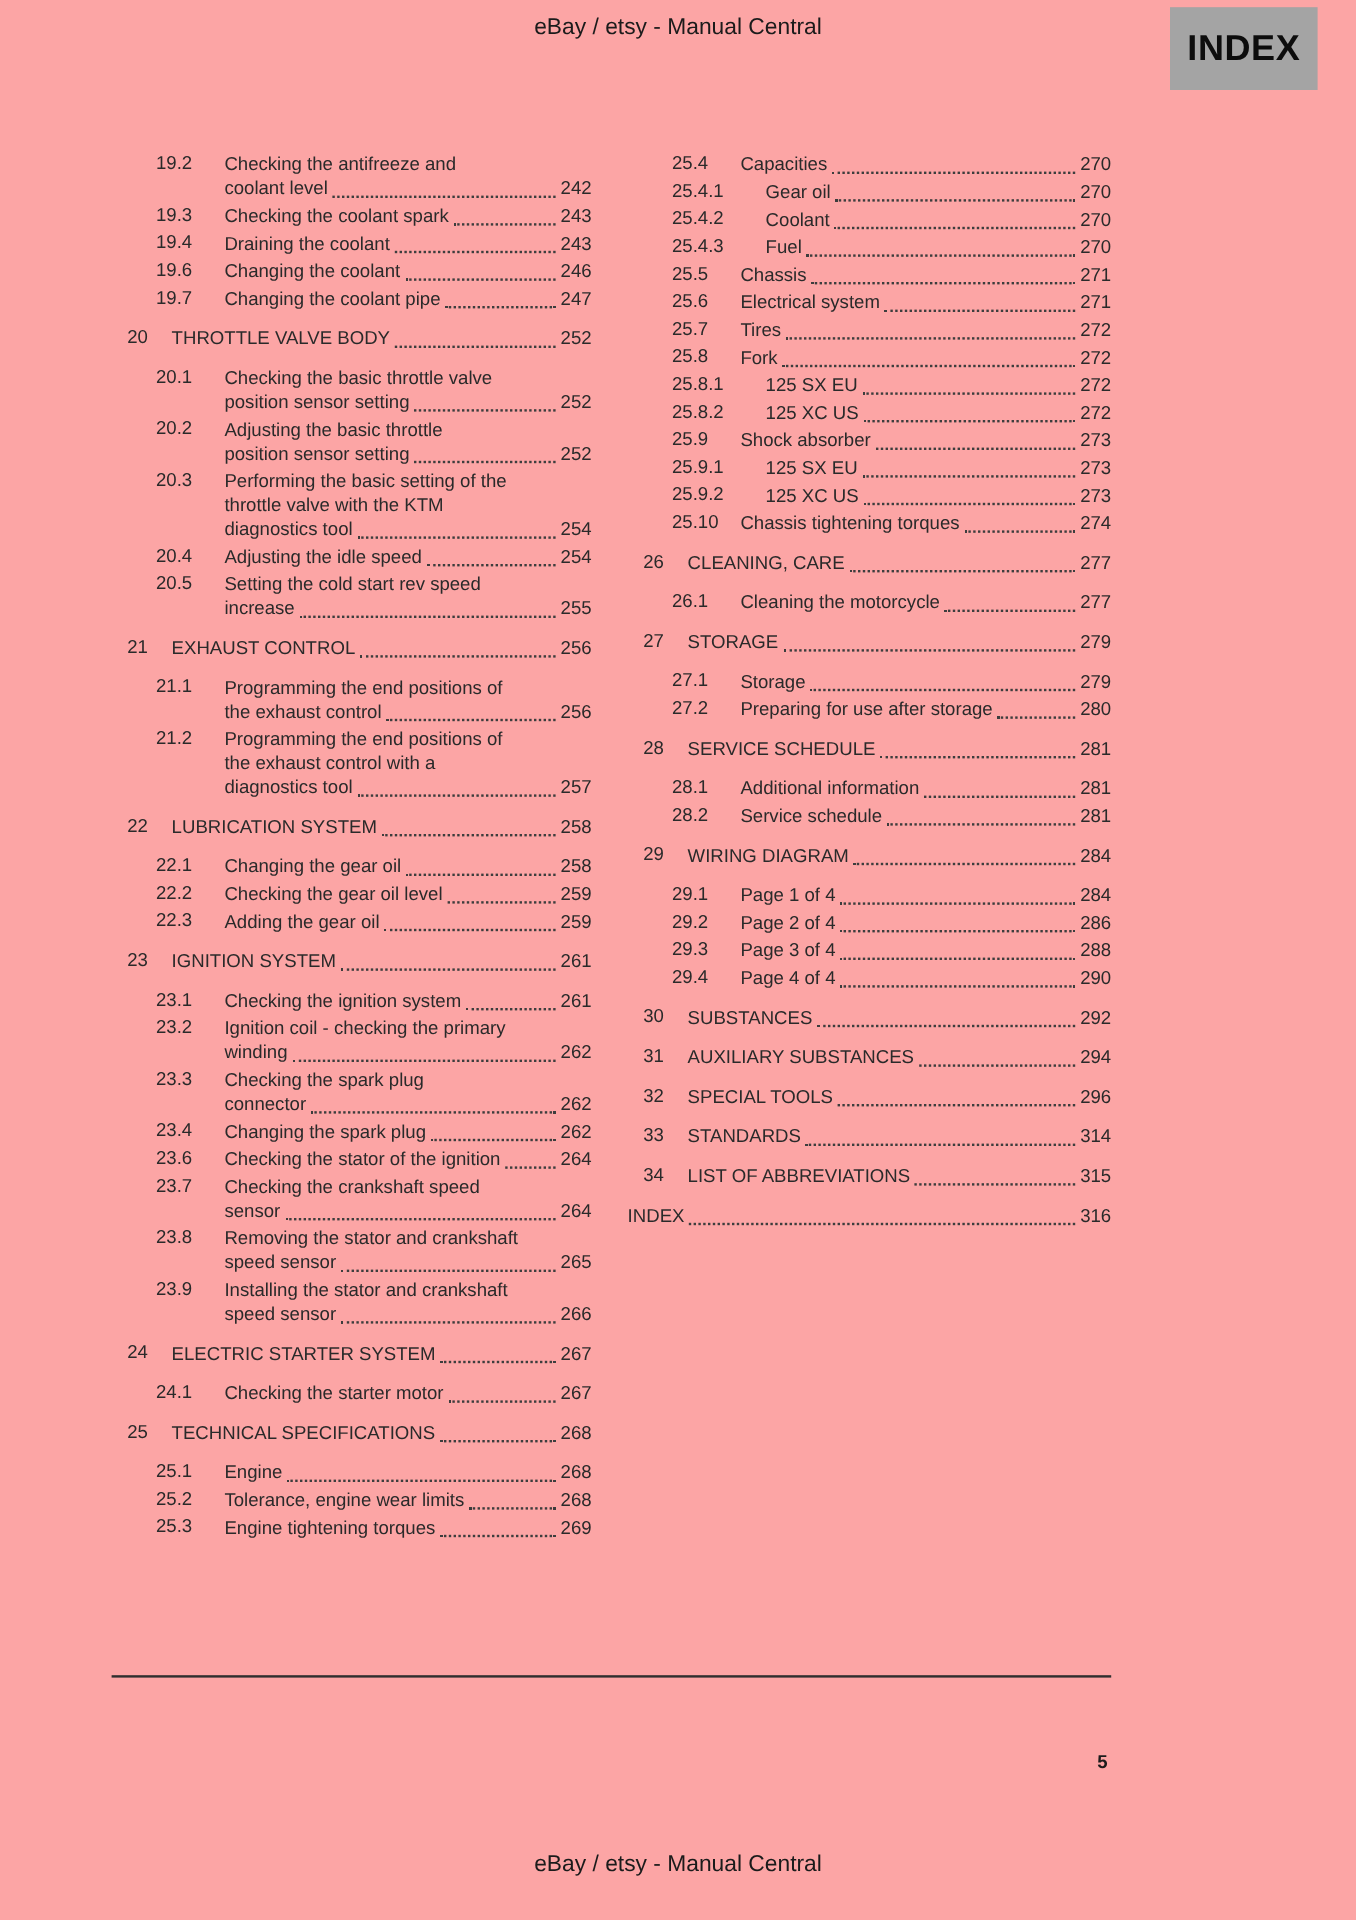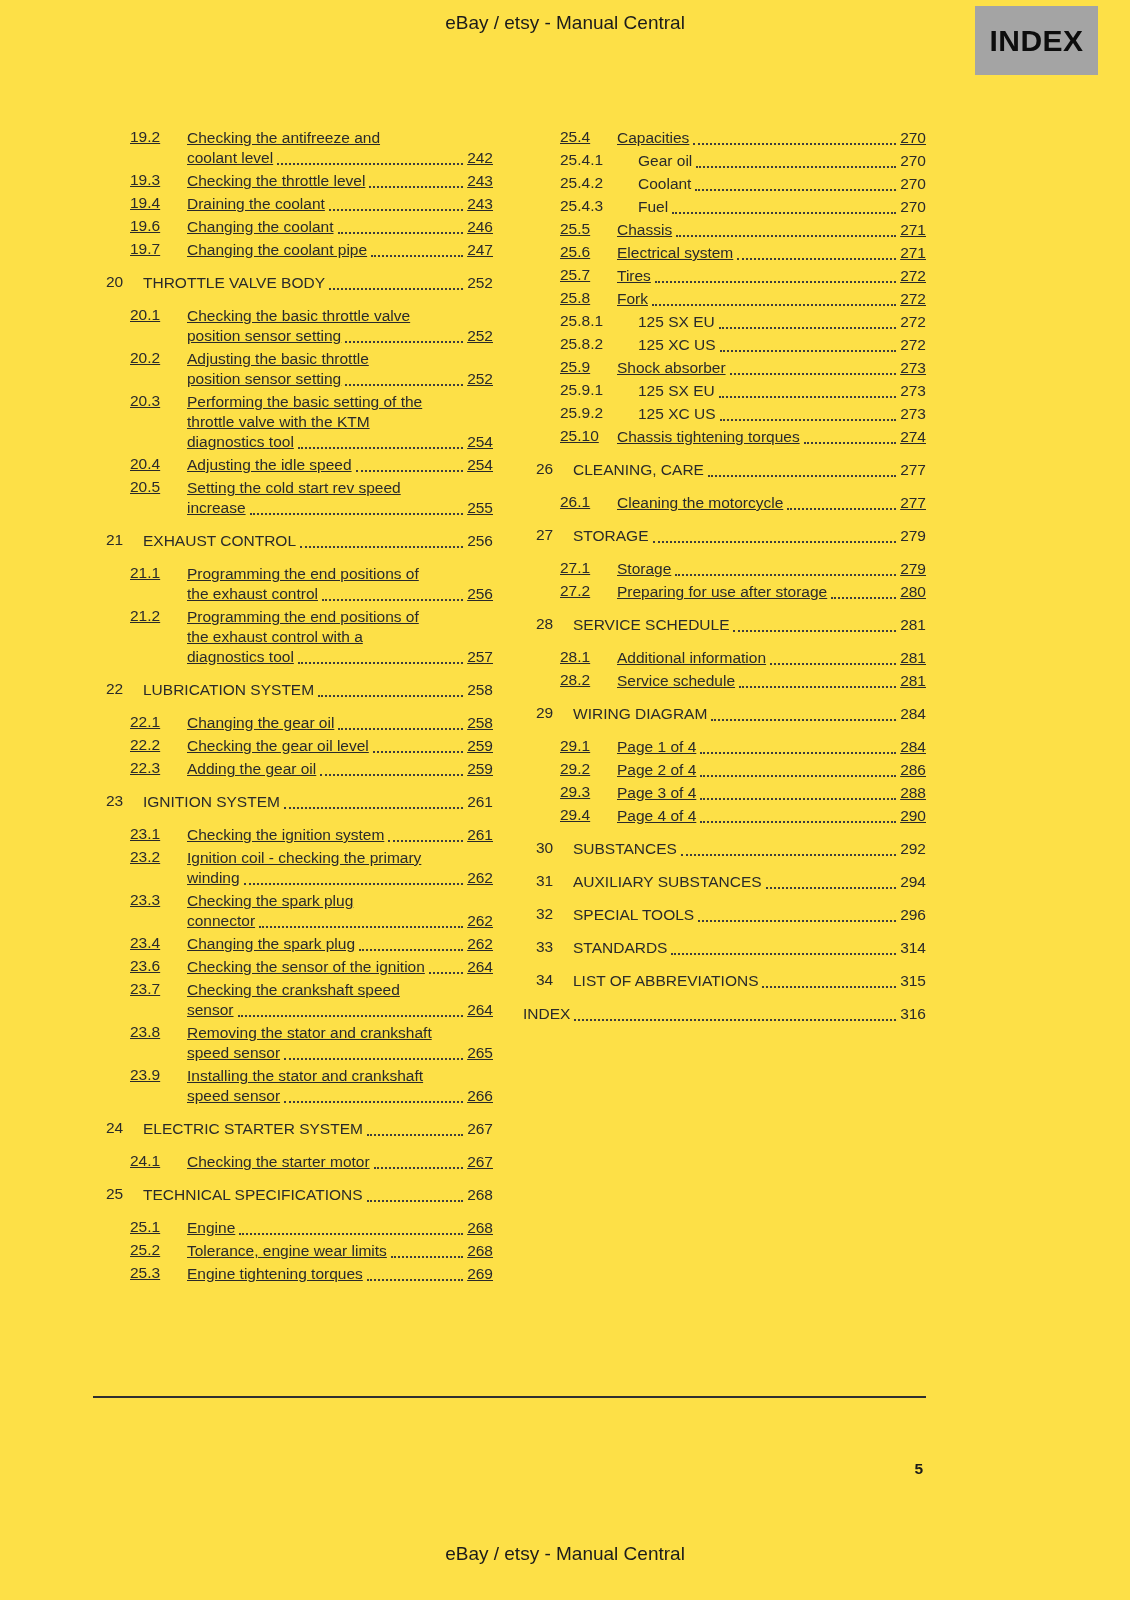--- a/index.html
+++ b/index.html
@@ -1,19 +1,19 @@
 <!DOCTYPE html>
 <html><head>
 <meta charset="utf-8">
 <style>
   html,body { margin:0; padding:0; background:#e8e8e8; }
   .page {
     position:relative;
     width:1130px; height:1600px;
-    background:#fde047;
+    background:#fca5a5;
     font-family:"Liberation Sans","DejaVu Sans",sans-serif;
     color:#2a2a2a;
     overflow:hidden;
   }
   .header-title {
     position:absolute; top:12px; left:0; right:0;
     text-align:center;
     font-size:19px; color:#1b1b1b;
   }
   .index-tab {
@@ -25,21 +25,21 @@
     letter-spacing:0.5px;
   }
   .col { position:absolute; top:128px; font-size:15.5px; }
   .col-left  { left:93px;  width:400px; }
   .col-right { left:523px; width:403px; }
 
   .entry { display:flex; margin-bottom:3px; }
   .entry .num  { flex:none; }
   .entry .body { flex:1; min-width:0; }
   .lv1 .num { width:37px;margin-left:13px; }
-  .lv2 { margin-left:37px;text-decoration:underline; } .lv2 .num { width:57px; }
+  .lv2 { margin-left:37px; } .lv2 .num { width:57px; }
   .lv3 { margin-left:37px; } .lv3 .num { width:78px; }
   .chapter { margin-top:13px; margin-bottom:13px; }
 
   .line { line-height:20px; }
   .lline { display:flex; }
   .lline .txt { flex:none; white-space:pre; }
   .dots { flex:1 1 auto; min-width:10px; position:relative; margin:0 3px; }
   .dots::after {
     content:""; position:absolute; left:1px; right:1px; bottom:3px;
     border-bottom:2px dotted #3d3d3d;
@@ -77,21 +77,21 @@
             <span class="txt">coolant level</span>
             <span class="dots"></span>
             <span class="pg">242</span>
           </div>
         </div>
       </div>
       <div class="entry lv2">
         <div class="num">19.3</div>
         <div class="body">
           <div class="line lline">
-            <span class="txt">Checking the throttle level</span>
+            <span class="txt">Checking the coolant spark</span>
             <span class="dots"></span>
             <span class="pg">243</span>
           </div>
         </div>
       </div>
       <div class="entry lv2">
         <div class="num">19.4</div>
         <div class="body">
           <div class="line lline">
             <span class="txt">Draining the coolant</span>
@@ -307,21 +307,21 @@
             <span class="txt">Changing the spark plug</span>
             <span class="dots"></span>
             <span class="pg">262</span>
           </div>
         </div>
       </div>
       <div class="entry lv2">
         <div class="num">23.6</div>
         <div class="body">
           <div class="line lline">
-            <span class="txt">Checking the sensor of the ignition</span>
+            <span class="txt">Checking the stator of the ignition</span>
             <span class="dots"></span>
             <span class="pg">264</span>
           </div>
         </div>
       </div>
       <div class="entry lv2">
         <div class="num">23.7</div>
         <div class="body">
           <div class="line">Checking the crankshaft speed</div>
           <div class="line lline">

